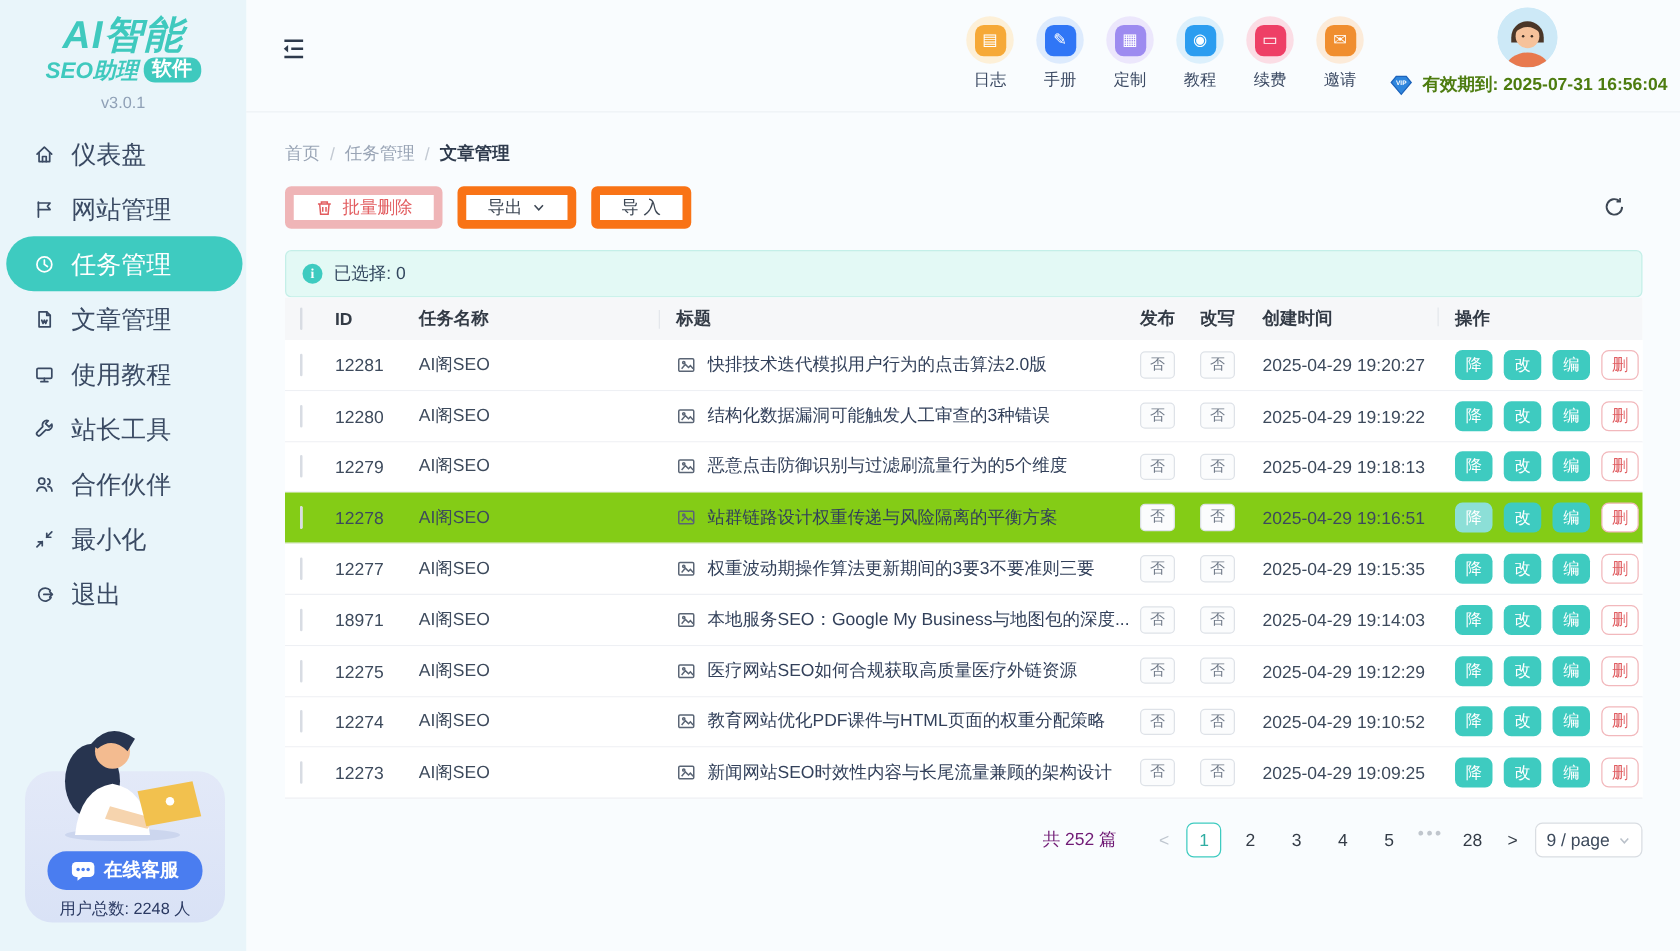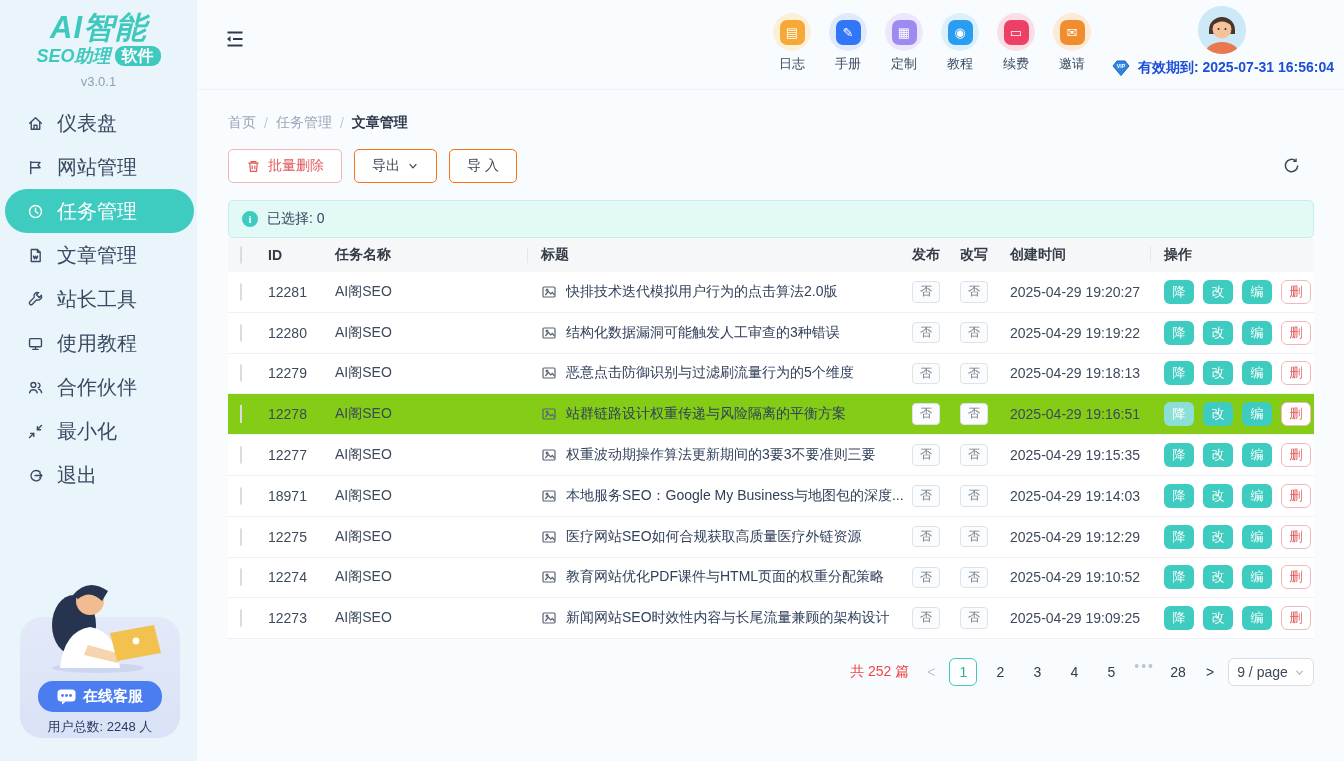--- a/index.html
+++ b/index.html
@@ -29,30 +29,30 @@
   .main { flex:1; display:flex; flex-direction:column; background:#f9fcfe; }
   .topbar { position:relative; height:90px; border-bottom:1px solid #edf1f5; flex:0 0 90px; }
   .collapse { position:absolute; left:28px; top:29px; width:20px; height:20px; color:#2e3a4c; cursor:pointer; }
   .quick { position:absolute; left:567px; top:13px; display:flex; }
   .quick-item { width:56px; display:flex; flex-direction:column; align-items:center; cursor:pointer; }
   .quick-halo { width:38px; height:38px; border-radius:50%; display:flex; align-items:center; justify-content:center; }
   .quick-box { width:25px; height:25px; border-radius:7px; display:flex; align-items:center; justify-content:center; color:#fff; font-size:13px; }
   .quick-label { margin-top:4px; font-size:13px; color:#3c4a63; }
   .userblock { position:absolute; right:26px; top:6px; width:192px; display:flex; flex-direction:column; align-items:center; }
   .avatar { width:48px; height:48px; border-radius:50%; background:#cde9f7; overflow:hidden; cursor:pointer; }
-  .vip-line { margin-top:5px; display:flex; align-items:center; gap:6px; font-size:14px; color:#1d4ed8; font-weight:bold; white-space:nowrap; }
+  .vip-line { margin-top:5px; display:flex; align-items:center; gap:6px; font-size:14px; color:#4d7c0f; font-weight:bold; white-space:nowrap; }
 
   .content { position:relative; padding:0 30px 0 31px; flex:1; }
   .breadcrumb { margin-top:24px; font-size:14px; display:flex; gap:8px; align-items:center; }
   .bc-item { color:#9aa5b6; cursor:pointer; }
   .bc-sep { color:#c2c9d2; }
   .bc-current { color:#2e3a4c; font-weight:bold; }
 
   .toolbar { margin-top:17px; height:34px; display:flex; gap:12px; position:relative; }
-  .btn { height:34px; background:#fff; border:1px solid #f97316; border-radius:5px; font-size:14px; color:#3d4754; padding:0 17px; display:flex; align-items:center; gap:7px; cursor:pointer; font-family:inherit; }
+  .btn { height:34px; background:#fff; border:7px solid #f97316; border-radius:5px; font-size:14px; color:#3d4754; padding:0 17px; display:flex; align-items:center; gap:7px; cursor:pointer; font-family:inherit; }
   .btn.danger { border-color:#efb5b7; color:#e25c5f; }
   .refresh { position:absolute; right:13px; top:7px; width:19px; height:19px; color:#3d4754; cursor:pointer; }
 
   .alert { margin-top:17px; height:38px; background:#e3f9f5; border:1px solid #c4efe8; border-radius:5px; display:flex; align-items:center; gap:9px; padding:0 13px; font-size:14px; color:#33475f; }
   .info-ic { width:16px; height:16px; border-radius:50%; background:#3ecbc0; color:#fff; font-size:11px; font-weight:bold; display:flex; align-items:center; justify-content:center; font-family:"Liberation Serif",serif; }
 
   .table { background:#fff; }
   .trow { display:flex; align-items:center; }
   .thead { height:34px; background:#f6f7f9; font-weight:bold; font-size:14px; color:#333b46; }
   .tbody-row { height:40.8px; border-bottom:1px solid #eef0f4; font-size:14px; color:#3d4a5c; background:#fff; }
@@ -69,21 +69,21 @@
   .thead .c-act { position:relative; }
   .chk { width:15px; height:15px; border:1px solid #d8dce3; border-radius:3px; background:#fff; cursor:pointer; }
   .title-text { white-space:nowrap; overflow:hidden; text-overflow:ellipsis; color:#32405a; }
   .img-ic { width:16px; height:16px; color:#5a6575; flex:0 0 16px; cursor:pointer; }
   .tag { display:inline-block; padding:2px 7px; font-size:12px; border:1px solid #dee2e8; border-radius:4px; color:#707a89; background:#fbfcfd; line-height:1.3; }
   .act-btn { width:30px; height:24px; border:none; border-radius:6px; background:#3ecbc0; color:#fff; font-size:13px; cursor:pointer; font-family:inherit; display:flex; align-items:center; justify-content:center; }
   .act-btn.light { background:#8cdfd7; }
   .act-btn.del { background:#fff; border:1px solid #f2b8bc; color:#e05c60; }
 
   .pager { margin-top:19px; display:flex; justify-content:flex-end; align-items:center; gap:9px; font-size:14px; color:#3d4a5c; }
-  .pg-total { margin-right:4px; color:#ef4444; }
+  .pg-total { margin-right:20px; color:#701a75; }
   .pg-arrow { color:#bfc6cf; cursor:pointer; width:18px; text-align:center; }
   .pg-arrow.next { color:#333b46; }
   .pg-num { min-width:28px; height:28px; display:flex; align-items:center; justify-content:center; cursor:pointer; border-radius:6px; color:#333b46; }
   .pg-num.active { border:1px solid #3ecbc0; color:#2fae a4; color:#2fada2; background:#fff; }
   .pg-dots { color:#c0c6cd; letter-spacing:2px; cursor:pointer; }
   .size-select { width:86px; height:28px; border:1px solid #d9dde2; border-radius:6px; background:#fff; display:flex; align-items:center; justify-content:center; gap:6px; color:#3d4a5c; cursor:pointer; }
   .size-select svg { color:#b9c0c9; }
 </style>
 </head>
 <body>
@@ -134,33 +134,33 @@
               <path d="M4 2.4 H9.8 L12.4 5 V13.6 H4 Z"></path>
               <path d="M9.8 2.4 V5 H12.4"></path>
               <path d="M6 8.6 L7 11 L8 8.6 L9 11 L10 8.6"></path>
             </svg>
           </span>
           <span>文章管理</span>
         </div>
         <div class="side-item">
           <span class="side-icon">
             <svg viewBox="0 0 16 16" fill="none" stroke="currentColor" stroke-width="1.3" stroke-linecap="round" stroke-linejoin="round">
-              <path d="M13.6 4.1 a3.4 3.4 0 0 1-4.5 4.2 L5 12.4 a1.6 1.6 0 0 1-2.3-2.3 L6.8 6 A3.4 3.4 0 0 1 11 1.5 L8.9 3.6 L11.5 6.2 Z"></path>
-            </svg>
-          </span>
-          <span>站长工具</span>
-        </div>
-        <div class="side-item">
-          <span class="side-icon">
-            <svg viewBox="0 0 16 16" fill="none" stroke="currentColor" stroke-width="1.3" stroke-linecap="round" stroke-linejoin="round">
               <rect x="2.4" y="3.4" width="11.2" height="7.6" rx="1"></rect>
               <path d="M8 11 V13.4 M5.4 13.5 H10.6"></path>
             </svg>
           </span>
           <span>使用教程</span>
+        </div>
+        <div class="side-item">
+          <span class="side-icon">
+            <svg viewBox="0 0 16 16" fill="none" stroke="currentColor" stroke-width="1.3" stroke-linecap="round" stroke-linejoin="round">
+              <path d="M13.6 4.1 a3.4 3.4 0 0 1-4.5 4.2 L5 12.4 a1.6 1.6 0 0 1-2.3-2.3 L6.8 6 A3.4 3.4 0 0 1 11 1.5 L8.9 3.6 L11.5 6.2 Z"></path>
+            </svg>
+          </span>
+          <span>站长工具</span>
         </div>
         <div class="side-item">
           <span class="side-icon">
             <svg viewBox="0 0 16 16" fill="none" stroke="currentColor" stroke-width="1.3" stroke-linecap="round" stroke-linejoin="round">
               <circle cx="6" cy="5.6" r="2.3"></circle>
               <path d="M2.4 13 a3.7 3.7 0 0 1 7.2 0"></path>
               <path d="M10.6 3.8 a2.3 2.3 0 0 1 0 4.4"></path>
               <path d="M10.8 9.5 a3.7 3.7 0 0 1 2.9 3.5"></path>
             </svg>
           </span>

